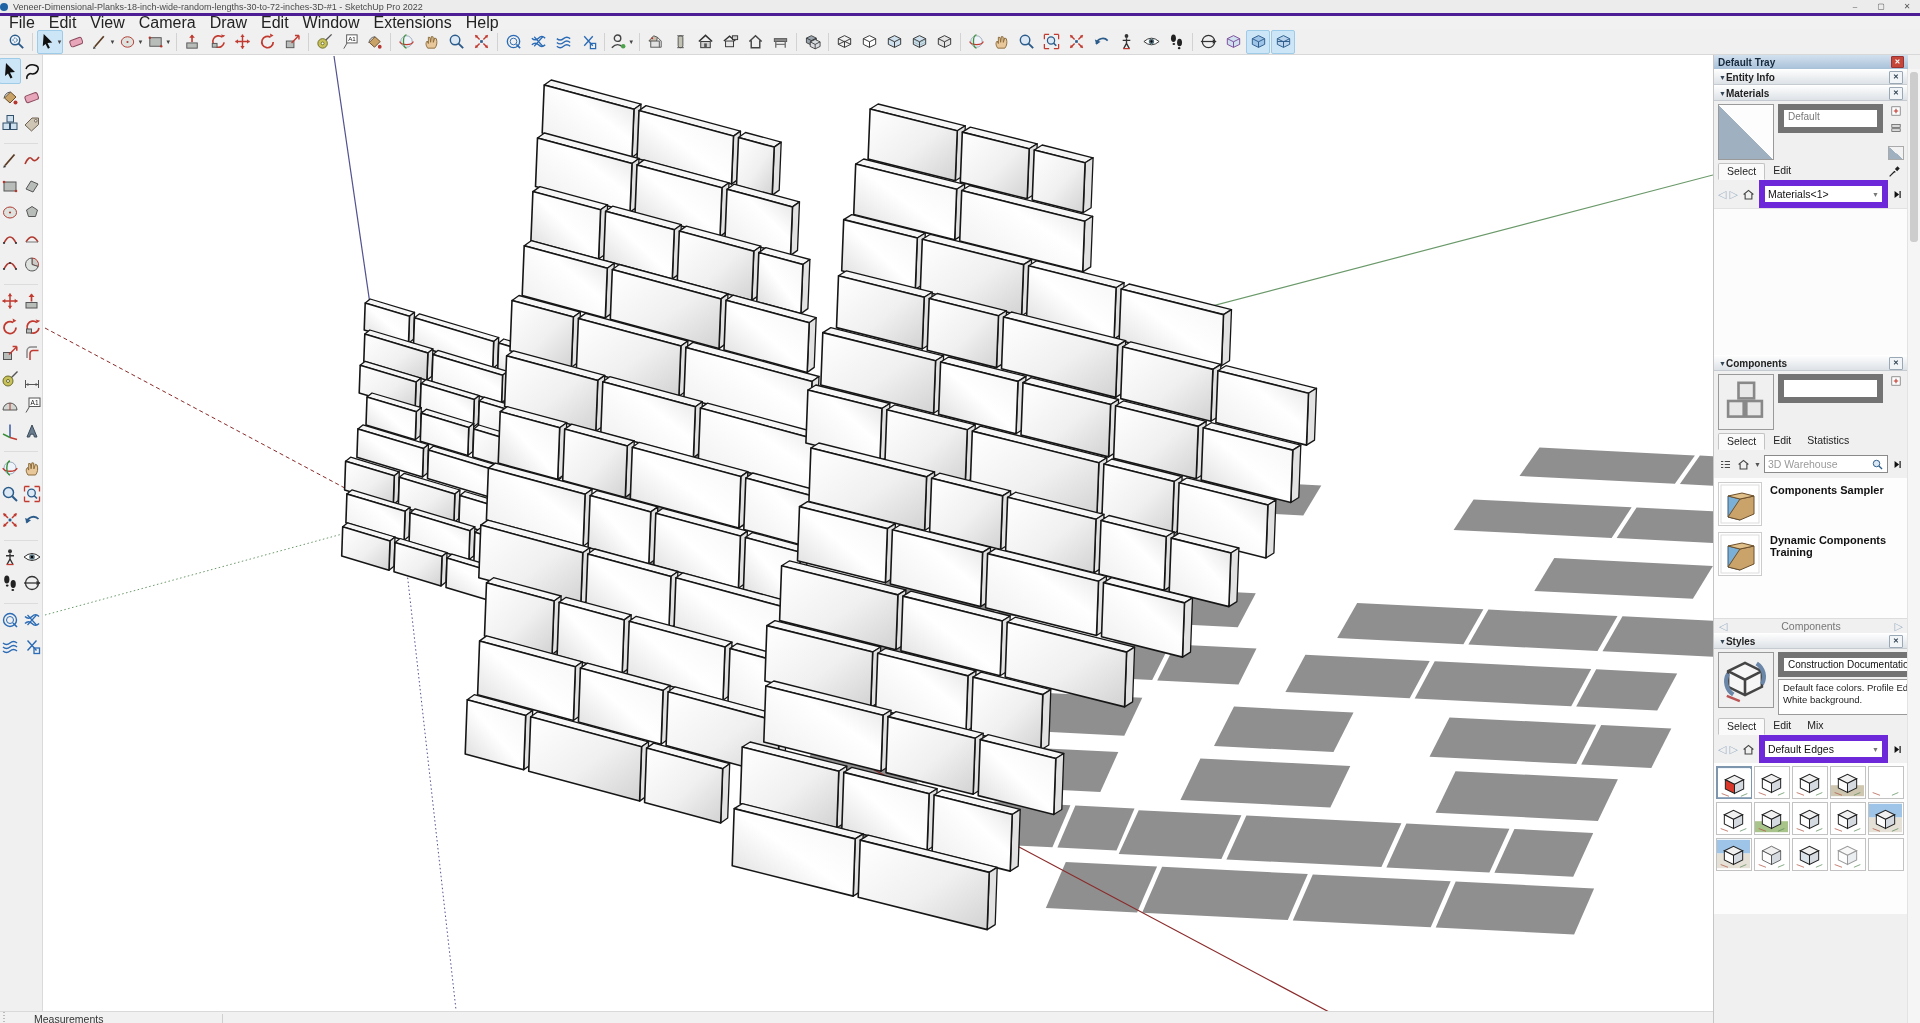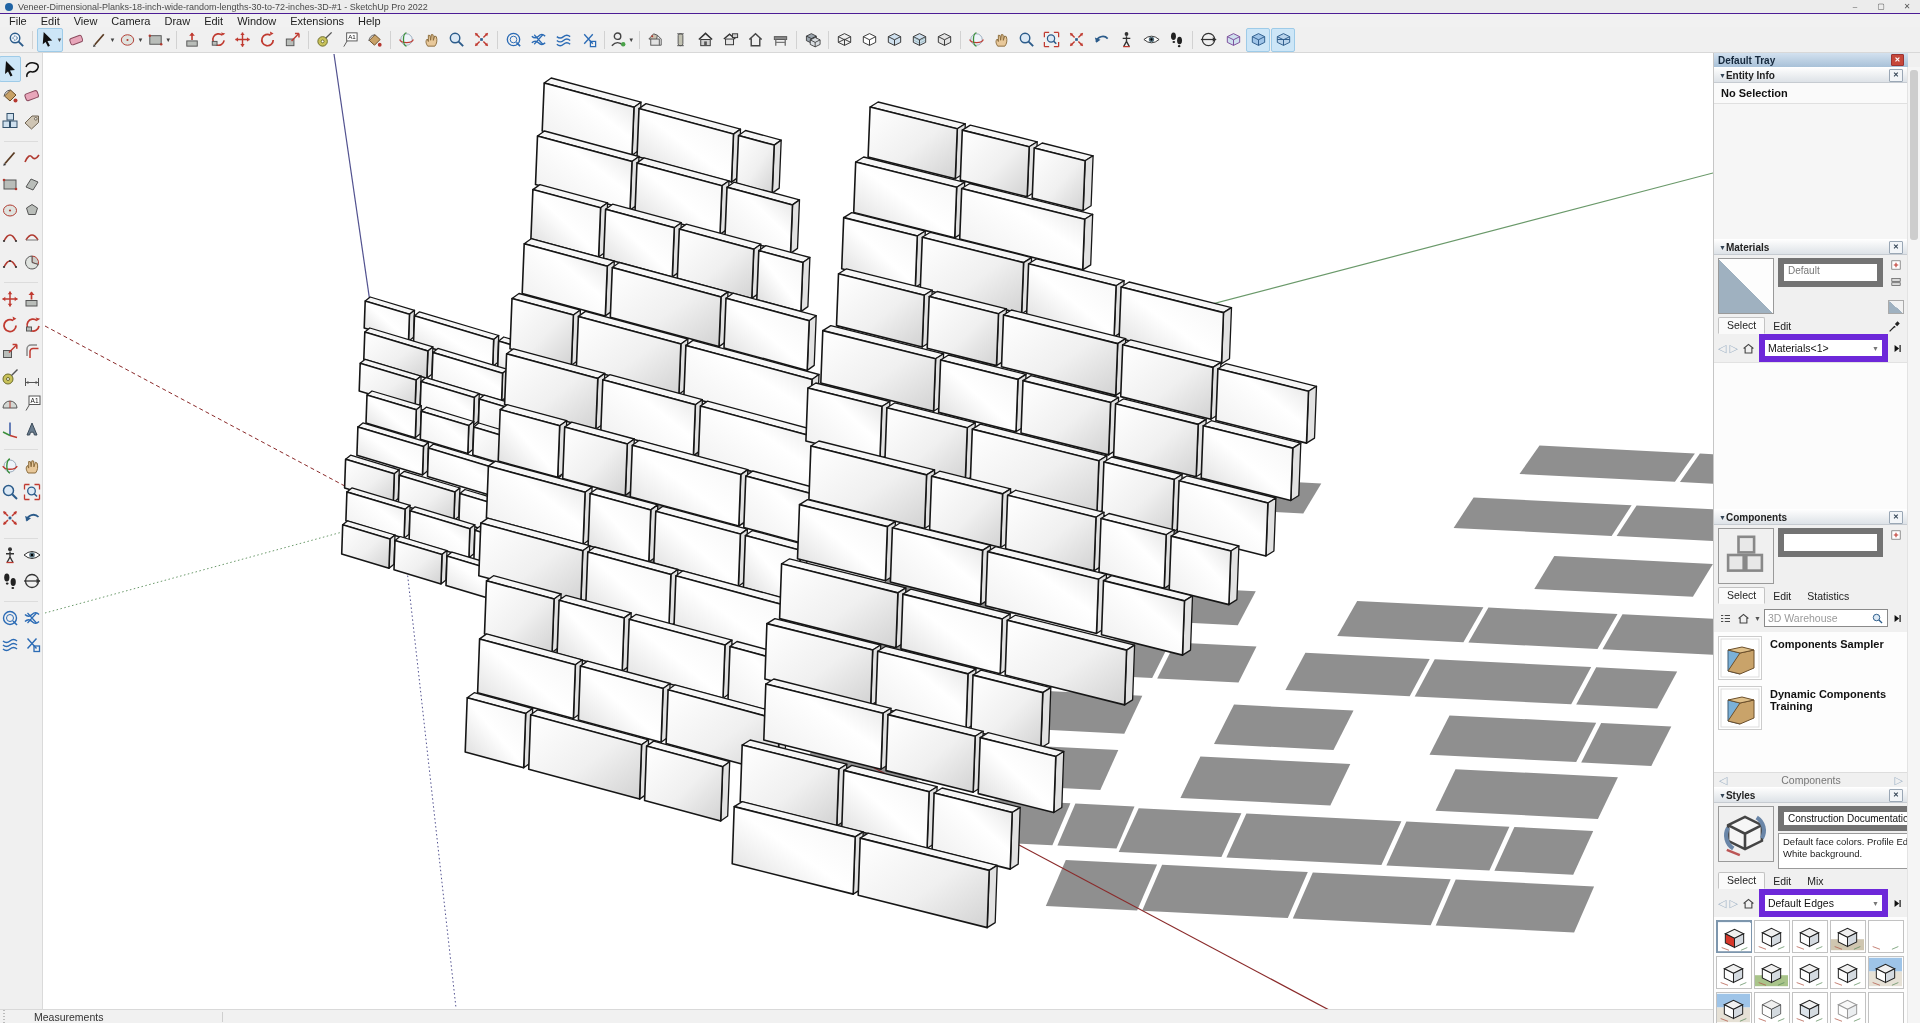--- a/index.html
+++ b/index.html
@@ -1,25 +1,25 @@
 <!DOCTYPE html>
 <html><head>
 <meta charset="utf-8">
 <style>
   html,body{margin:0;padding:0}
   body{width:1920px;height:1023px;overflow:hidden;font-family:"Liberation Sans",sans-serif;font-size:11px;color:#1a1a1a;background:#f0f0f0;-webkit-font-smoothing:antialiased}
   
-  #titlebar{height:13px;background:#ececec;display:flex;align-items:center;padding-left:5px;border-bottom:1px solid #4c1d95}
+  #titlebar{height:13px;background:#ececec;display:flex;align-items:center;border-bottom:3px solid #4c1d95}
   #logo{width:8px;height:8px;border-radius:50%;background:#1f63a4;margin-right:5px;flex:none}
   #title-text{font-size:9px;color:#4a4a4a;white-space:nowrap}
   #win-controls{margin-left:auto;display:flex}
   .win-btn{width:26px;height:13px;display:flex;align-items:center;justify-content:center;font-size:8px;color:#555}
   
   #menubar{height:13px;display:flex;align-items:center;background:#f1f1f1;padding-left:2px}
-  .menu-item{padding:8px 7px;font-size:11px;color:#222;cursor:default}
+  .menu-item{padding:8px 7px;font-size:16px;color:#222;cursor:default}
   
   #toolbar{height:25px;background:#f0f0f0;border-bottom:1px solid #d8d8d8;display:flex;align-items:center;padding-left:4px}
   .tb-btn{height:22px;min-width:22px;display:flex;align-items:center;justify-content:center;border:1px solid transparent;border-radius:2px;margin:0 0.5px}
   .tb-btn.active{background:#cde6f7;border-color:#9ecbe8}
   .tb-btn .dd{font-size:6px;color:#444;margin-left:0px}
   .tb-sep{width:1px;height:18px;background:#d2d2d2;margin:0 3px}
   
   #main{display:flex;height:971px}
   #canvas-col{width:1713px;display:flex;flex-direction:column}
   #canvas-row{display:flex;height:956px}
@@ -52,21 +52,21 @@
   .ei-status{padding:4px 7px;font-weight:bold;font-size:11px;background:#fafafa;border-bottom:1px solid #e0e0e0;color:#111}
   .panel-pad{padding:3px 4px 0 4px}
   .prev-row{display:flex;gap:4px}
   .prev-box{width:54px;height:54px;border:1px solid #9a9a9a;flex:none}
   .mat-prev{background:linear-gradient(to top right,#9fb1c0 49.5%,#fdfdfd 50%)}
   .name-field{flex:1;height:15px;border:6px solid #737373;background:#fff;color:#777;font-size:10px;padding:1px 4px;overflow:hidden;white-space:nowrap}
   .side-icons{width:17px;display:flex;flex-direction:column;align-items:center;gap:3px;flex:none}
   .tri-swatch{width:14px;height:12px;background:linear-gradient(to top right,#9fb1c0 49.5%,#f2f2f2 50%);border:1px solid #aaa;margin-top:8px}
   .desc-col{flex:1;display:flex;flex-direction:column;gap:2px}
   .desc-box{border:1px solid #9a9a9a;background:#fff;font-size:9.5px;color:#222;padding:2px 4px;height:30px;line-height:1.25}
-  .tabs{display:flex;align-items:flex-end;padding:3px 6px 0 4px;height:17px}
+  .tabs{display:flex;padding:3px 6px 0 4px;height:17px}
   .tab{padding:1px 8px 2px 8px;font-size:10.5px;color:#222}
   .tab.active{background:#fafafa;border:1px solid #c3c3c3;border-bottom:1px solid #fafafa;border-radius:2px 2px 0 0}
   .tab-spacer{flex:1}
   .nav-row{display:flex;align-items:center;gap:3px;padding:3px 4px;height:22px}
   .nav-arrow{color:#9db1c5;font-size:11px;line-height:12px}
   .sel-field{flex:1;height:16px;border:6px solid #6d28d9;background:#fff;display:flex;align-items:center;padding:0 3px;font-size:10.5px;color:#111;position:relative}
   .sel-field .chev{margin-left:auto;font-size:7px;color:#777}
   .search-field{flex:1;height:16px;border:1px solid #8a8a8a;background:#fff;display:flex;align-items:center;padding:0 3px;font-size:10.5px;color:#9a9a9a}
   .mat-list{height:146px;background:#fcfcfc;border-top:1px solid #e2e2e2}
   .comp-list{height:132px;background:#fdfdfd;overflow:hidden;padding:4px}
@@ -1381,23 +1381,20 @@
       <div class="tray-title">
         <span>Default Tray</span>
         <span class="tray-close">✕</span>
       </div>
 
       <div class="sec-head">
         <span class="sec-arrow">▼</span>
         <span>Entity Info</span>
         <span class="sec-hide">✕</span>
       </div>
-      <div class="ei-body">
-        <div class="ei-status">No Selection</div>
-      </div>
 
       <div class="sec-head">
         <span class="sec-arrow">▼</span>
         <span>Materials</span>
         <span class="sec-hide">✕</span>
       </div>
       <div class="sec-body">
         <div class="panel-pad prev-row">
           <div class="prev-box mat-prev"></div>
           <div class="name-field">Default</div>

